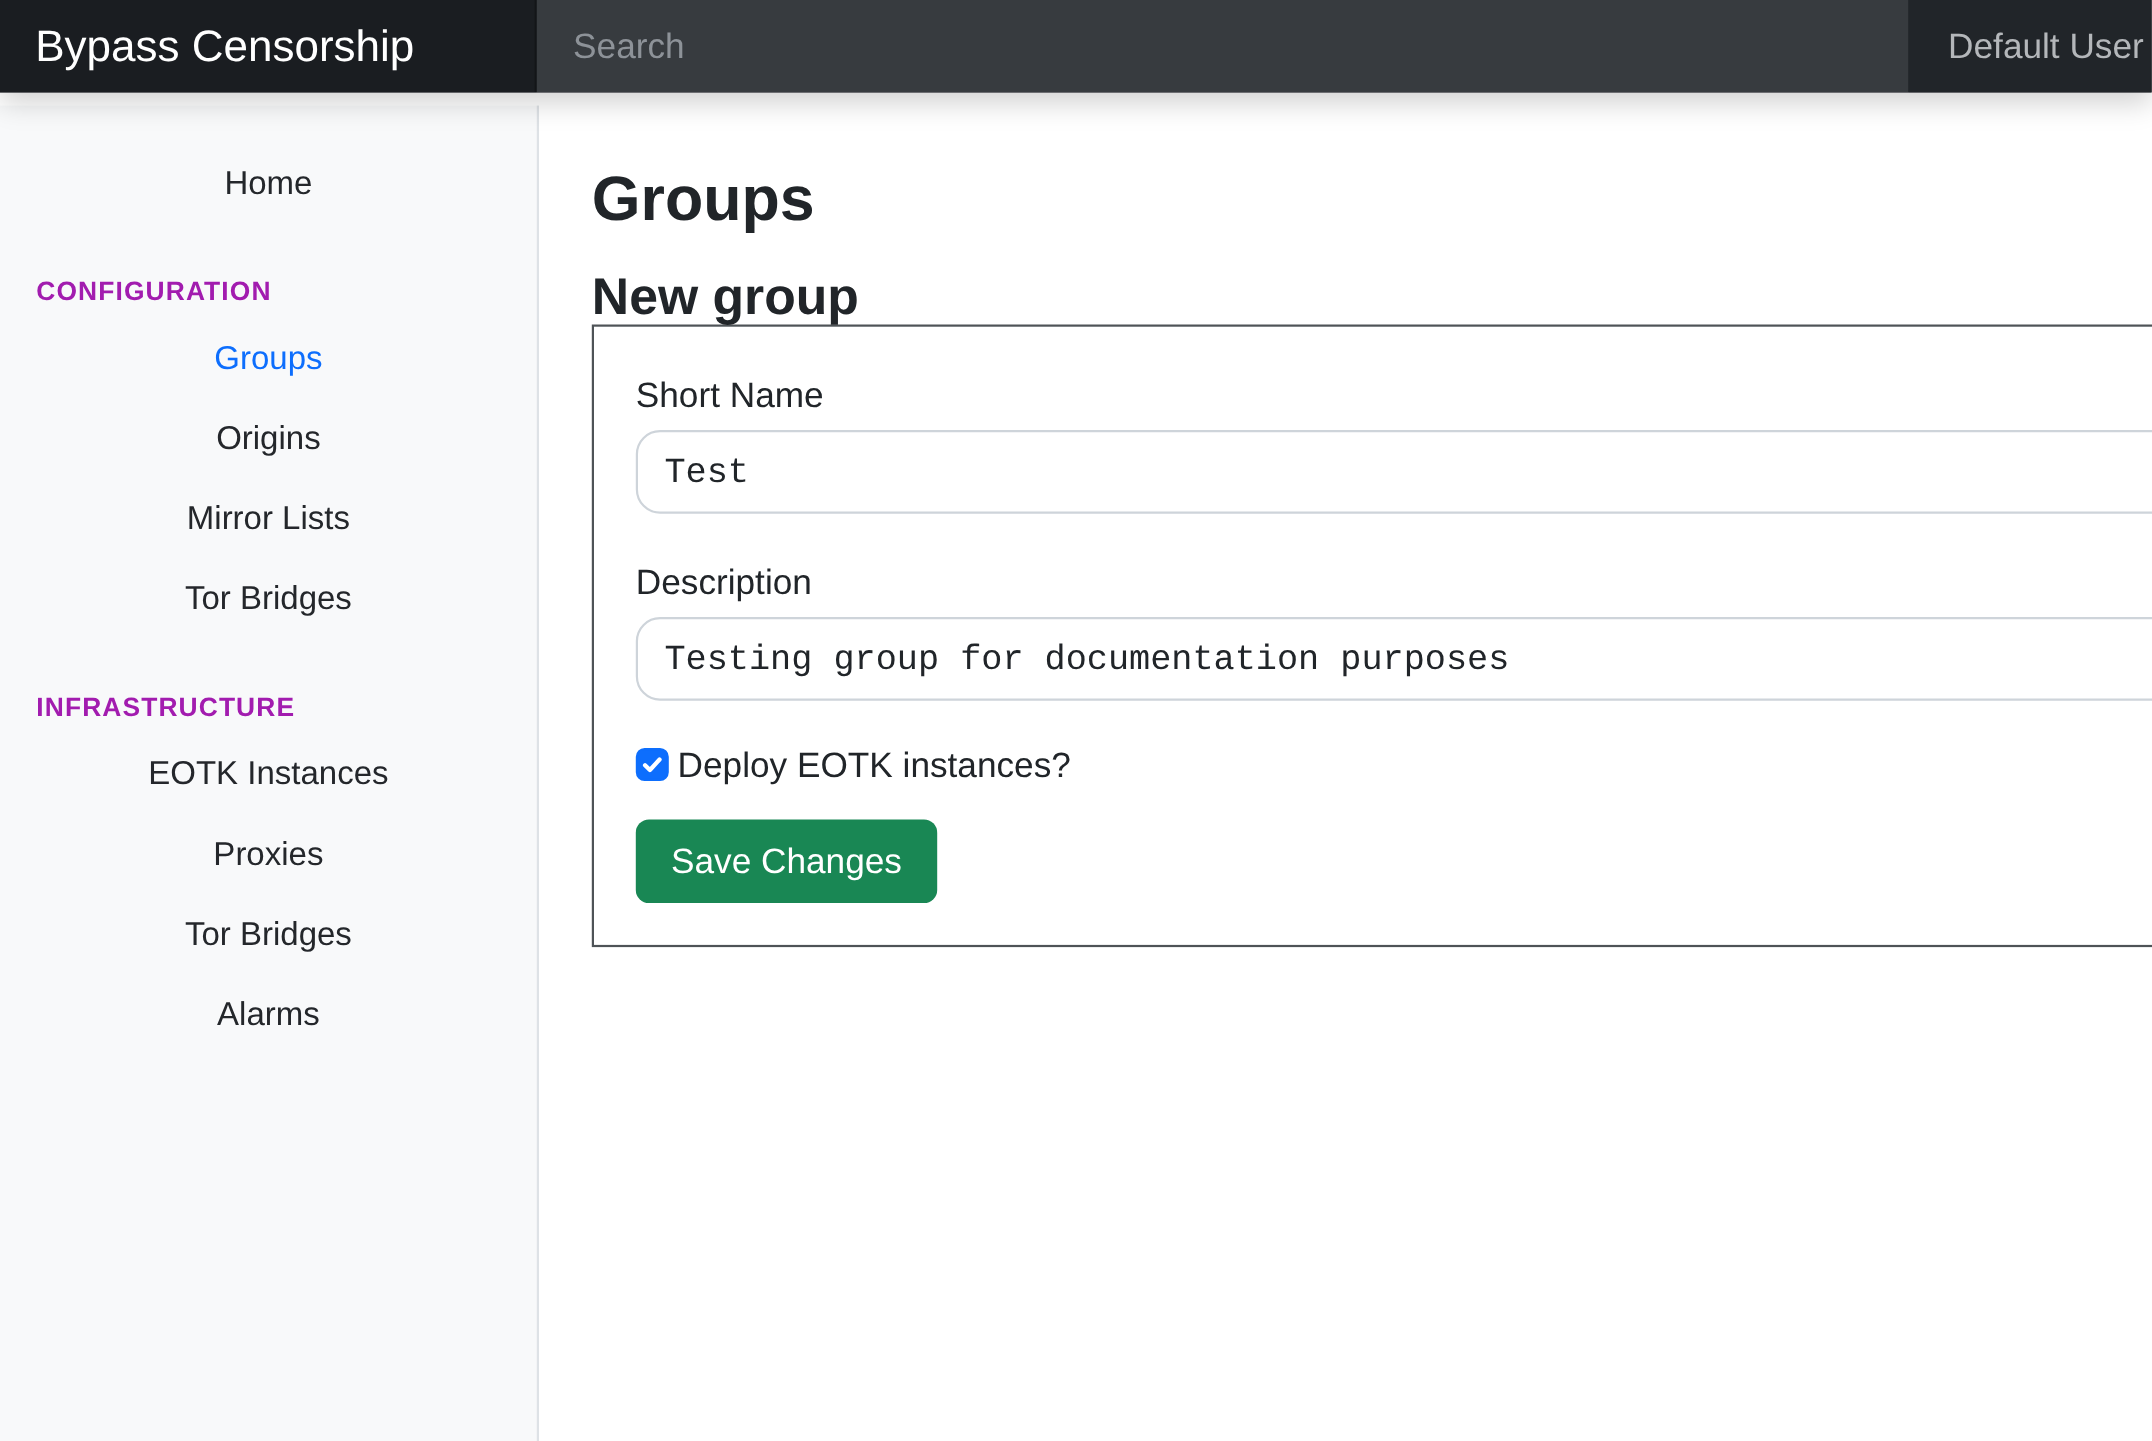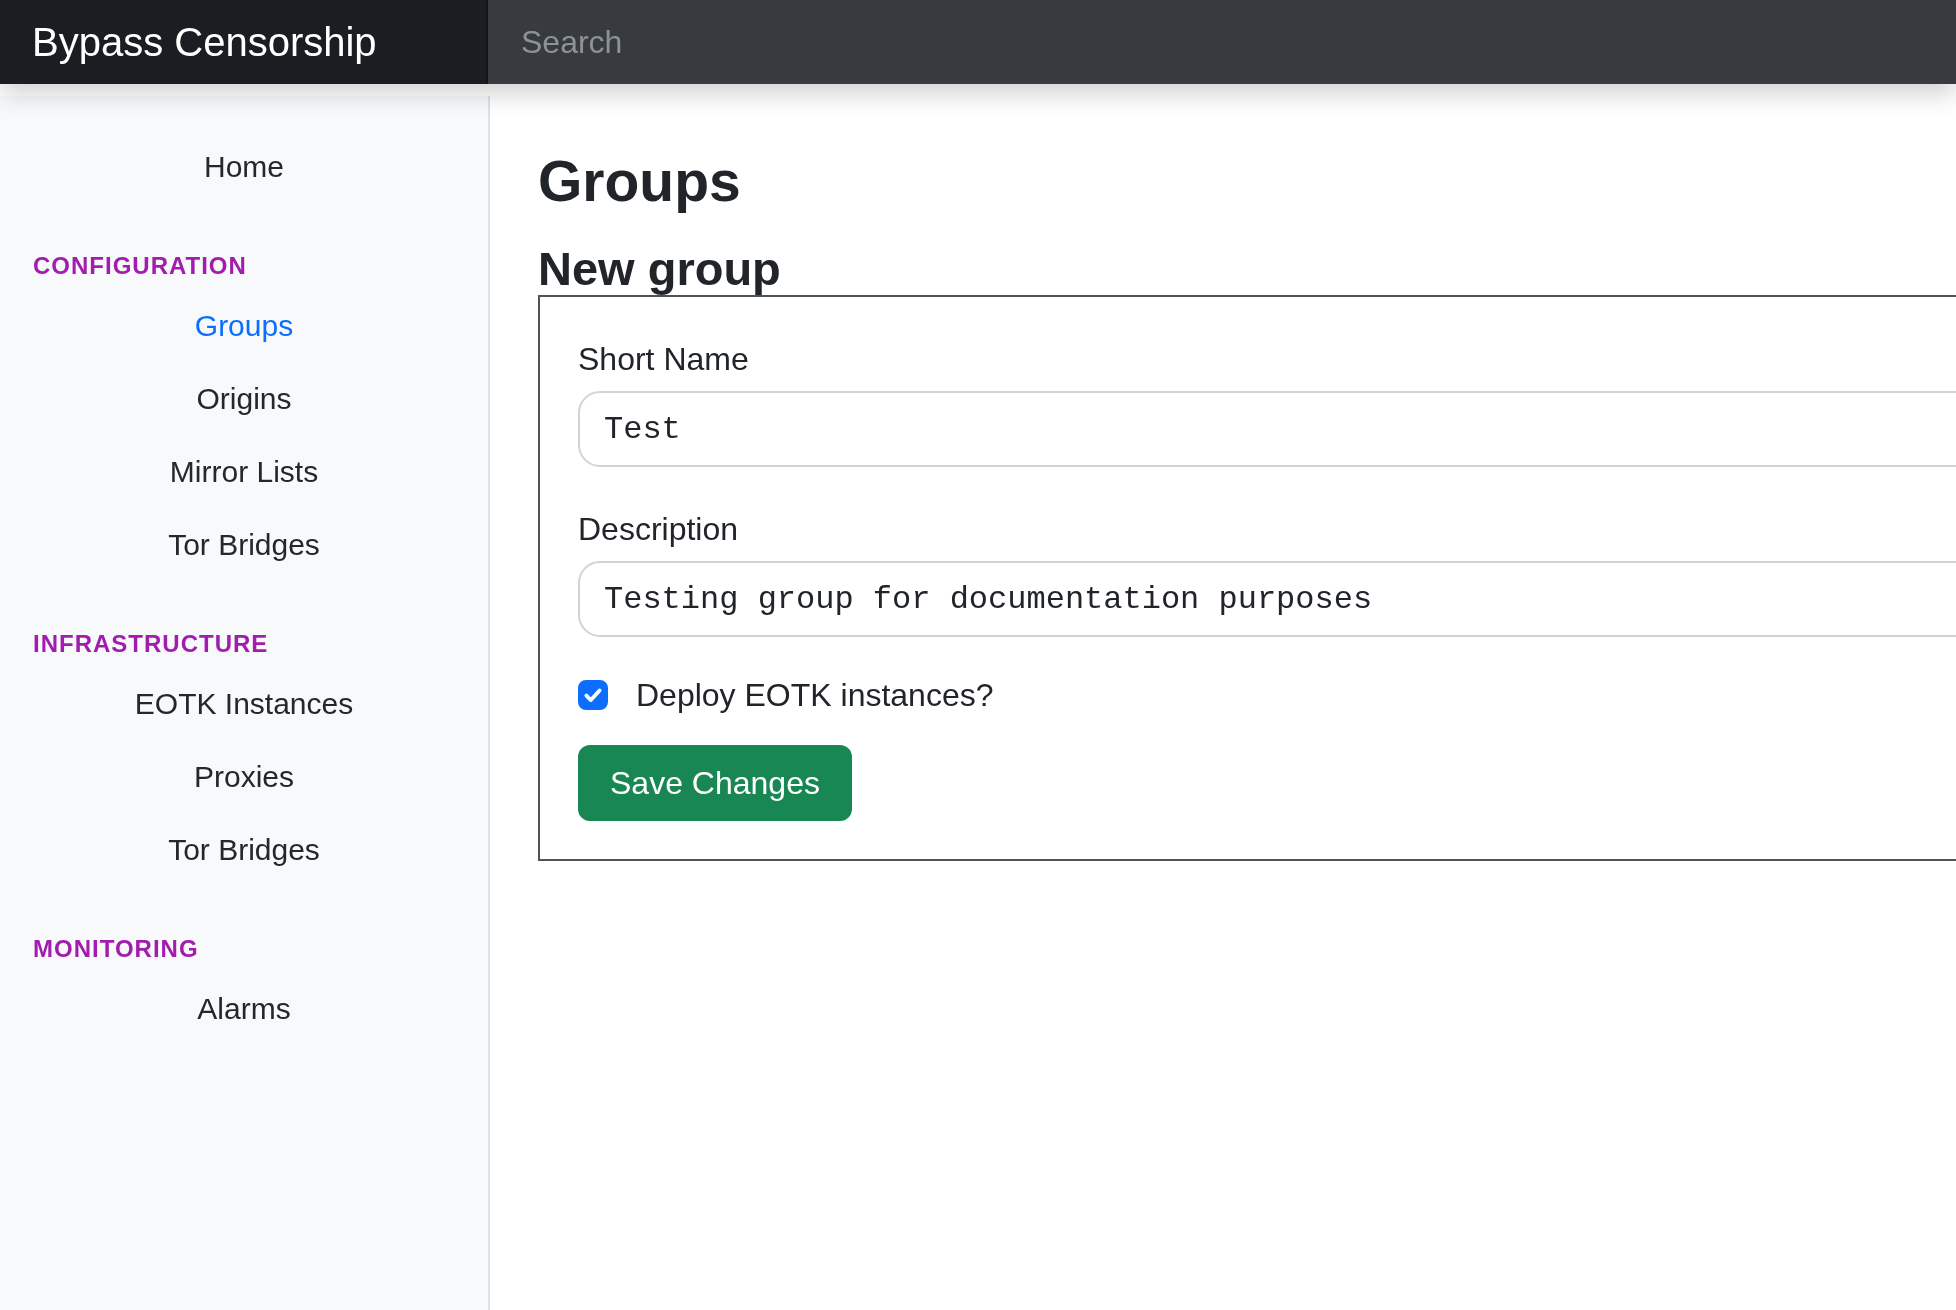--- a/index.html
+++ b/index.html
@@ -143,21 +143,21 @@
     flex: 0 0 30px;
     cursor: pointer;
   }
   .checkbox svg { display: none; }
   .checkbox[data-checked="true"] {
     background: #0d6efd;
     border-color: #0d6efd;
   }
   .checkbox[data-checked="true"] svg { display: block; }
   .form-check-label {
-    margin-left: 28px;
+    margin-left: 8px;
     font-size: 32px;
     color: #212529;
     cursor: pointer;
   }
 
   .btn-save {
     display: inline-block;
     border: none;
     background: #198754;
     color: #ffffff;
@@ -168,37 +168,39 @@
     border-radius: 12px;
     cursor: pointer;
   }
 </style>
 </head>
 <body>
 
 <header class="navbar">
   <a class="navbar-brand" href="#">Bypass Censorship</a>
   <input class="navbar-search" type="text" placeholder="Search" style="">
+  <div class="navbar-user">
+    <a href="#">Default User</a>
+  </div>
 </header>
 
 <nav class="sidebar">
   <a class="nav-link" href="#">Home</a>
 
   <div class="sidebar-heading">CONFIGURATION</div>
   <a class="nav-link active" href="#">Groups</a>
   <a class="nav-link" href="#">Origins</a>
   <a class="nav-link" href="#">Mirror Lists</a>
   <a class="nav-link" href="#">Tor Bridges</a>
 
   <div class="sidebar-heading">INFRASTRUCTURE</div>
   <a class="nav-link" href="#">EOTK Instances</a>
   <a class="nav-link" href="#">Proxies</a>
   <a class="nav-link" href="#">Tor Bridges</a>
 
-  <div class="sidebar-heading">MONITORING</div>
   <a class="nav-link" href="#">Alarms</a>
 </nav>
 
 <main class="main">
   <h1 class="page-title">Groups</h1>
   <h2 class="section-title">New group</h2>
 
   <div class="form-card">
     <div class="form-group">
       <label class="form-label" for="short-name">Short Name</label>

